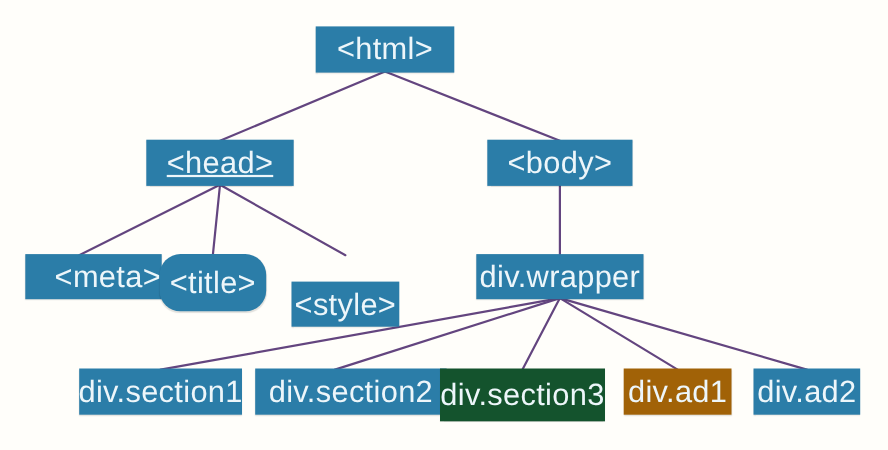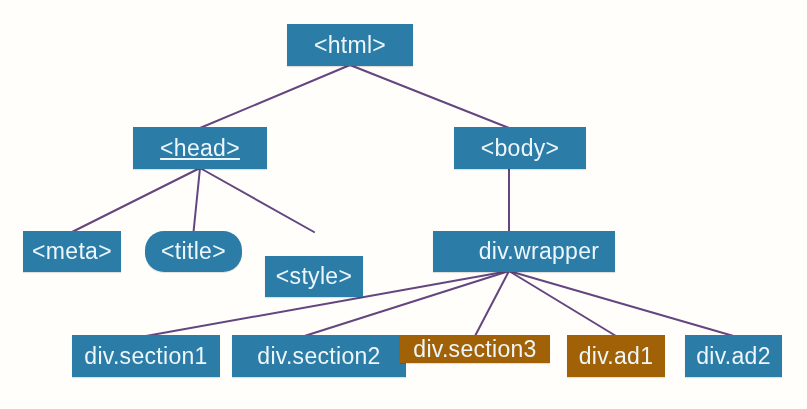--- a/index.html
+++ b/index.html
@@ -20,21 +20,21 @@
     position: absolute;
     left: 0;
     top: 0;
     pointer-events: none;
   }
   .node {
     position: absolute;
     display: flex;
     align-items: center;
     justify-content: center;
-    font-size: 23px;
+    font-size: 28px;
     font-weight: 300;
     letter-spacing: 0.3px;
     white-space: nowrap;
     box-shadow: 0 1px 1px rgba(0,0,0,0.12);
   }
 </style>
 </head>
 <body>
 
 <div id="diagram" style="background: rgb(255, 254, 250);">
@@ -46,23 +46,23 @@
       <line x1="200" y1="168" x2="314" y2="232" stroke="#63457F" stroke-width="2" stroke-linecap="round"></line>
       <line x1="509" y1="168" x2="509" y2="232" stroke="#63457F" stroke-width="2" stroke-linecap="round"></line>
       <line x1="509" y1="271" x2="146" y2="336" stroke="#63457F" stroke-width="2" stroke-linecap="round"></line>
       <line x1="509" y1="271" x2="304.5" y2="336" stroke="#63457F" stroke-width="2" stroke-linecap="round"></line>
       <line x1="509" y1="271" x2="475" y2="336" stroke="#63457F" stroke-width="2" stroke-linecap="round"></line>
       <line x1="509" y1="271" x2="616" y2="336" stroke="#63457F" stroke-width="2" stroke-linecap="round"></line>
       <line x1="509" y1="271" x2="733.5" y2="336" stroke="#63457F" stroke-width="2" stroke-linecap="round"></line>
     </svg>
 <div class="node" style="left: 287px; top: 24px; width: 126px; height: 42px; background: rgb(43, 125, 168); color: rgb(237, 246, 250);">&lt;html&gt;</div>
     <div class="node" style="left: 133px; top: 127px; width: 134px; height: 42px; background: rgb(43, 125, 168); color: rgb(237, 246, 250); text-decoration: underline;">&lt;head&gt;</div>
-    <div class="node" style="left: 443px; top: 127px; width: 132px; height: 42px; background: rgb(43, 125, 168); color: rgb(237, 246, 250); margin-left: 11px;">&lt;body&gt;</div>
-    <div class="node" style="left: 23px; top: 231px; width: 98px; height: 41px; background: rgb(43, 125, 168); color: rgb(237, 246, 250);">&lt;meta&gt;</div>
-    <div class="node" style="left: 145px; top: 231px; width: 97px; height: 41px; background: rgb(43, 125, 168); color: rgb(237, 246, 250); border-radius: 19px;">&lt;title&gt;</div>
+    <div class="node" style="left: 443px; top: 127px; width: 132px; height: 42px; background: rgb(43, 125, 168); color: rgb(237, 246, 250);">&lt;body&gt;</div>
+    <div class="node" style="left: 23px; top: 231px; width: 98px; height: 41px; background: rgb(43, 125, 168); color: rgb(237, 246, 250); padding-left: 26px;">&lt;meta&gt;</div>
+    <div class="node" style="left: 145px; top: 231px; width: 97px; height: 52px; background: rgb(43, 125, 168); color: rgb(237, 246, 250); border-radius: 19px;">&lt;title&gt;</div>
     <div class="node" style="left: 265px; top: 231px; width: 98px; height: 41px; background: rgb(43, 125, 168); color: rgb(237, 246, 250); margin-top: 25px;">&lt;style&gt;</div>
-    <div class="node" style="left: 433px; top: 231px; width: 152px; height: 41px; background: rgb(43, 125, 168); color: rgb(237, 246, 250); padding-left: 30px;">div.wrapper</div>
+    <div class="node" style="left: 433px; top: 231px; width: 152px; height: 41px; background: rgb(43, 125, 168); color: rgb(237, 246, 250);">div.wrapper</div>
     <div class="node" style="left: 72px; top: 335px; width: 148px; height: 42px; background: rgb(43, 125, 168); color: rgb(237, 246, 250); text-align: center;">div.section1</div>
     <div class="node" style="left: 232px; top: 335px; width: 174px; height: 42px; background: rgb(43, 125, 168); color: rgb(237, 246, 250);">div.section2</div>
-    <div class="node" style="left: 400px; top: 335px; width: 150px; height: 28px; background: #a16207; color: rgb(237, 246, 250);">div.section3</div>
+    <div class="node" style="left: 400px; top: 335px; width: 150px; height: 48px; background: #14532d; color: rgb(237, 246, 250);">div.section3</div>
     <div class="node" style="left: 567px; top: 335px; width: 98px; height: 42px; background: #a16207; color: rgb(237, 246, 250);">div.ad1</div>
     <div class="node" style="left: 685px; top: 335px; width: 97px; height: 42px; background: rgb(43, 125, 168); color: rgb(237, 246, 250);">div.ad2</div>
   </div>
 
 </body></html>

